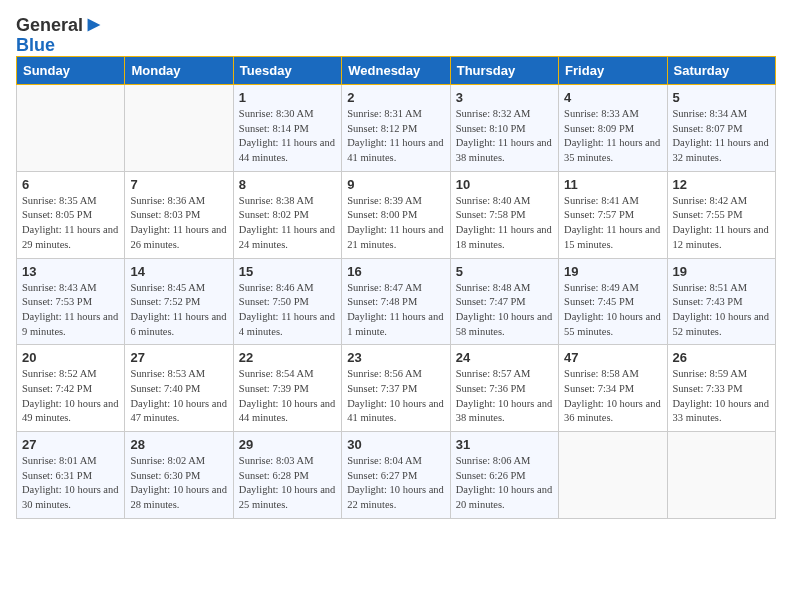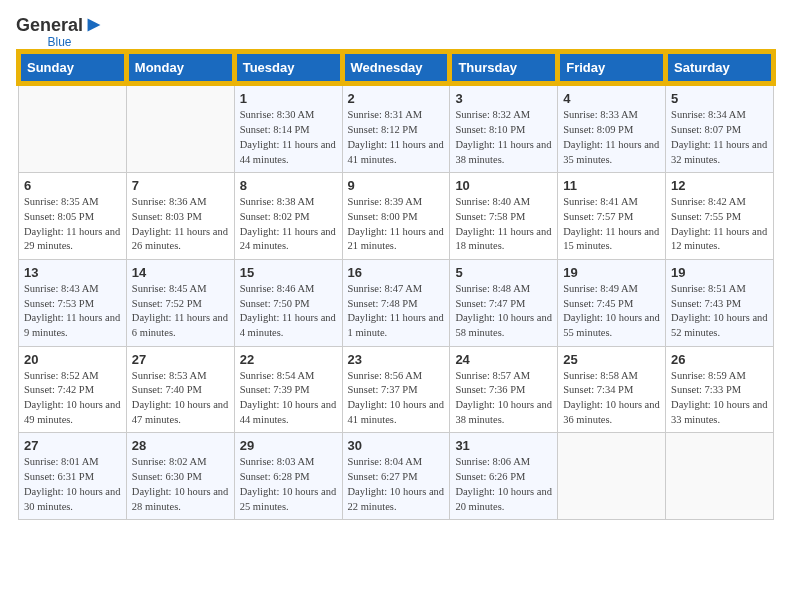--- a/index.html
+++ b/index.html
@@ -39,21 +39,21 @@
       border-collapse: collapse;
       table-layout: fixed;
     }
     thead tr th {
       background-color: #1a6abf;
       color: #fff;
       text-align: left;
       padding: 6px 6px;
       font-size: 13px;
       font-weight: bold;
-      border: 5px solid #eab308;
+      border: 1px solid #eab308;
     }
     tbody tr td {
       border: 1px solid #ccc;
       vertical-align: top;
       padding: 5px 5px;
       font-size: 11px;
       color: #333;
       height: 80px;
       background: #fff;
     }
@@ -82,21 +82,21 @@
 </head>
 <body>
 
 <div class="header">
   <div class="logo">
   <div style="display:flex;align-items:center;gap:2px;">
     <div style="line-height:1.1;">
       <div style="font-size:18px;font-weight:bold;color:#333;">General<span style="display:inline-block;margin-left:2px;"><svg viewBox="0 0 14 14" width="18" height="18" style="vertical-align:middle;margin-bottom:2px;">
                 <polygon points="2,2 12,7 2,12" fill="#1a6abf"></polygon>
               </svg></span></div>
-      <div style="font-size:12px;font-weight:normal;color:#1a6abf;text-align:center;">Blue</div>
+      <div style="font-size:18px;font-weight:bold;color:#1a6abf;">Blue</div>
     </div>
   </div>
 </div>
   <div class="title-block">
     <div class="month-title"></div>
     <div class="subtitle"></div>
   </div>
 </div>
 
 <table>
@@ -211,21 +211,21 @@
         </td>
         <td>
           <span class="day-number">23</span>
           <div class="day-info">Sunrise: 8:56 AM<br>Sunset: 7:37 PM<br>Daylight: 10 hours and 41 minutes.</div>
         </td>
         <td>
           <span class="day-number">24</span>
           <div class="day-info">Sunrise: 8:57 AM<br>Sunset: 7:36 PM<br>Daylight: 10 hours and 38 minutes.</div>
         </td>
         <td>
-          <span class="day-number">25</span>
+          <span class="day-number">47</span>
           <div class="day-info">Sunrise: 8:58 AM<br>Sunset: 7:34 PM<br>Daylight: 10 hours and 36 minutes.</div>
         </td>
         <td>
           <span class="day-number">26</span>
           <div class="day-info">Sunrise: 8:59 AM<br>Sunset: 7:33 PM<br>Daylight: 10 hours and 33 minutes.</div>
         </td>
       </tr>
       <tr>
         <td>
           <span class="day-number">27</span>

